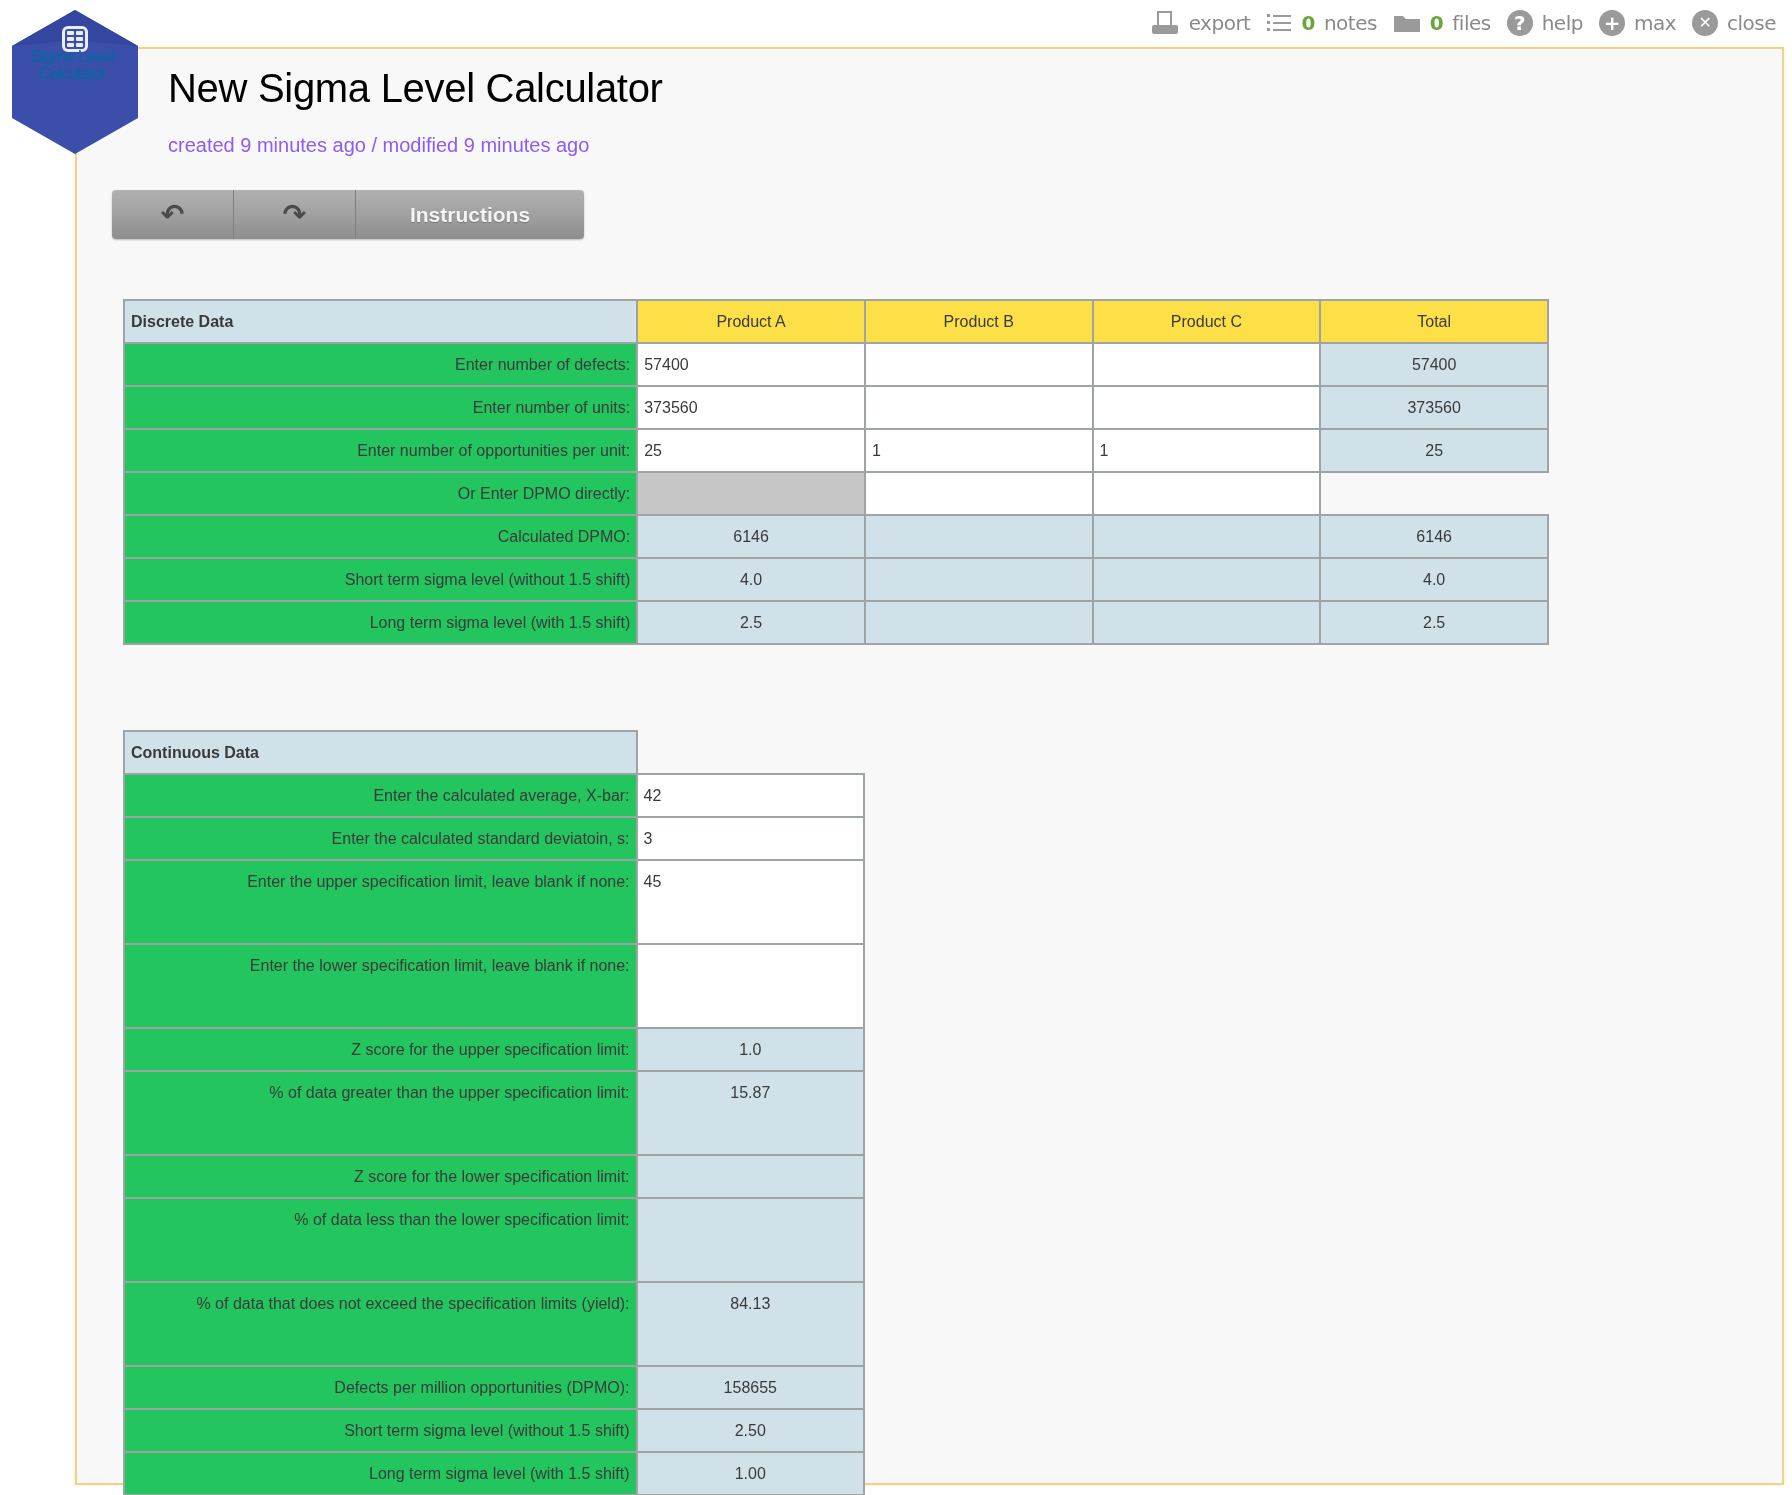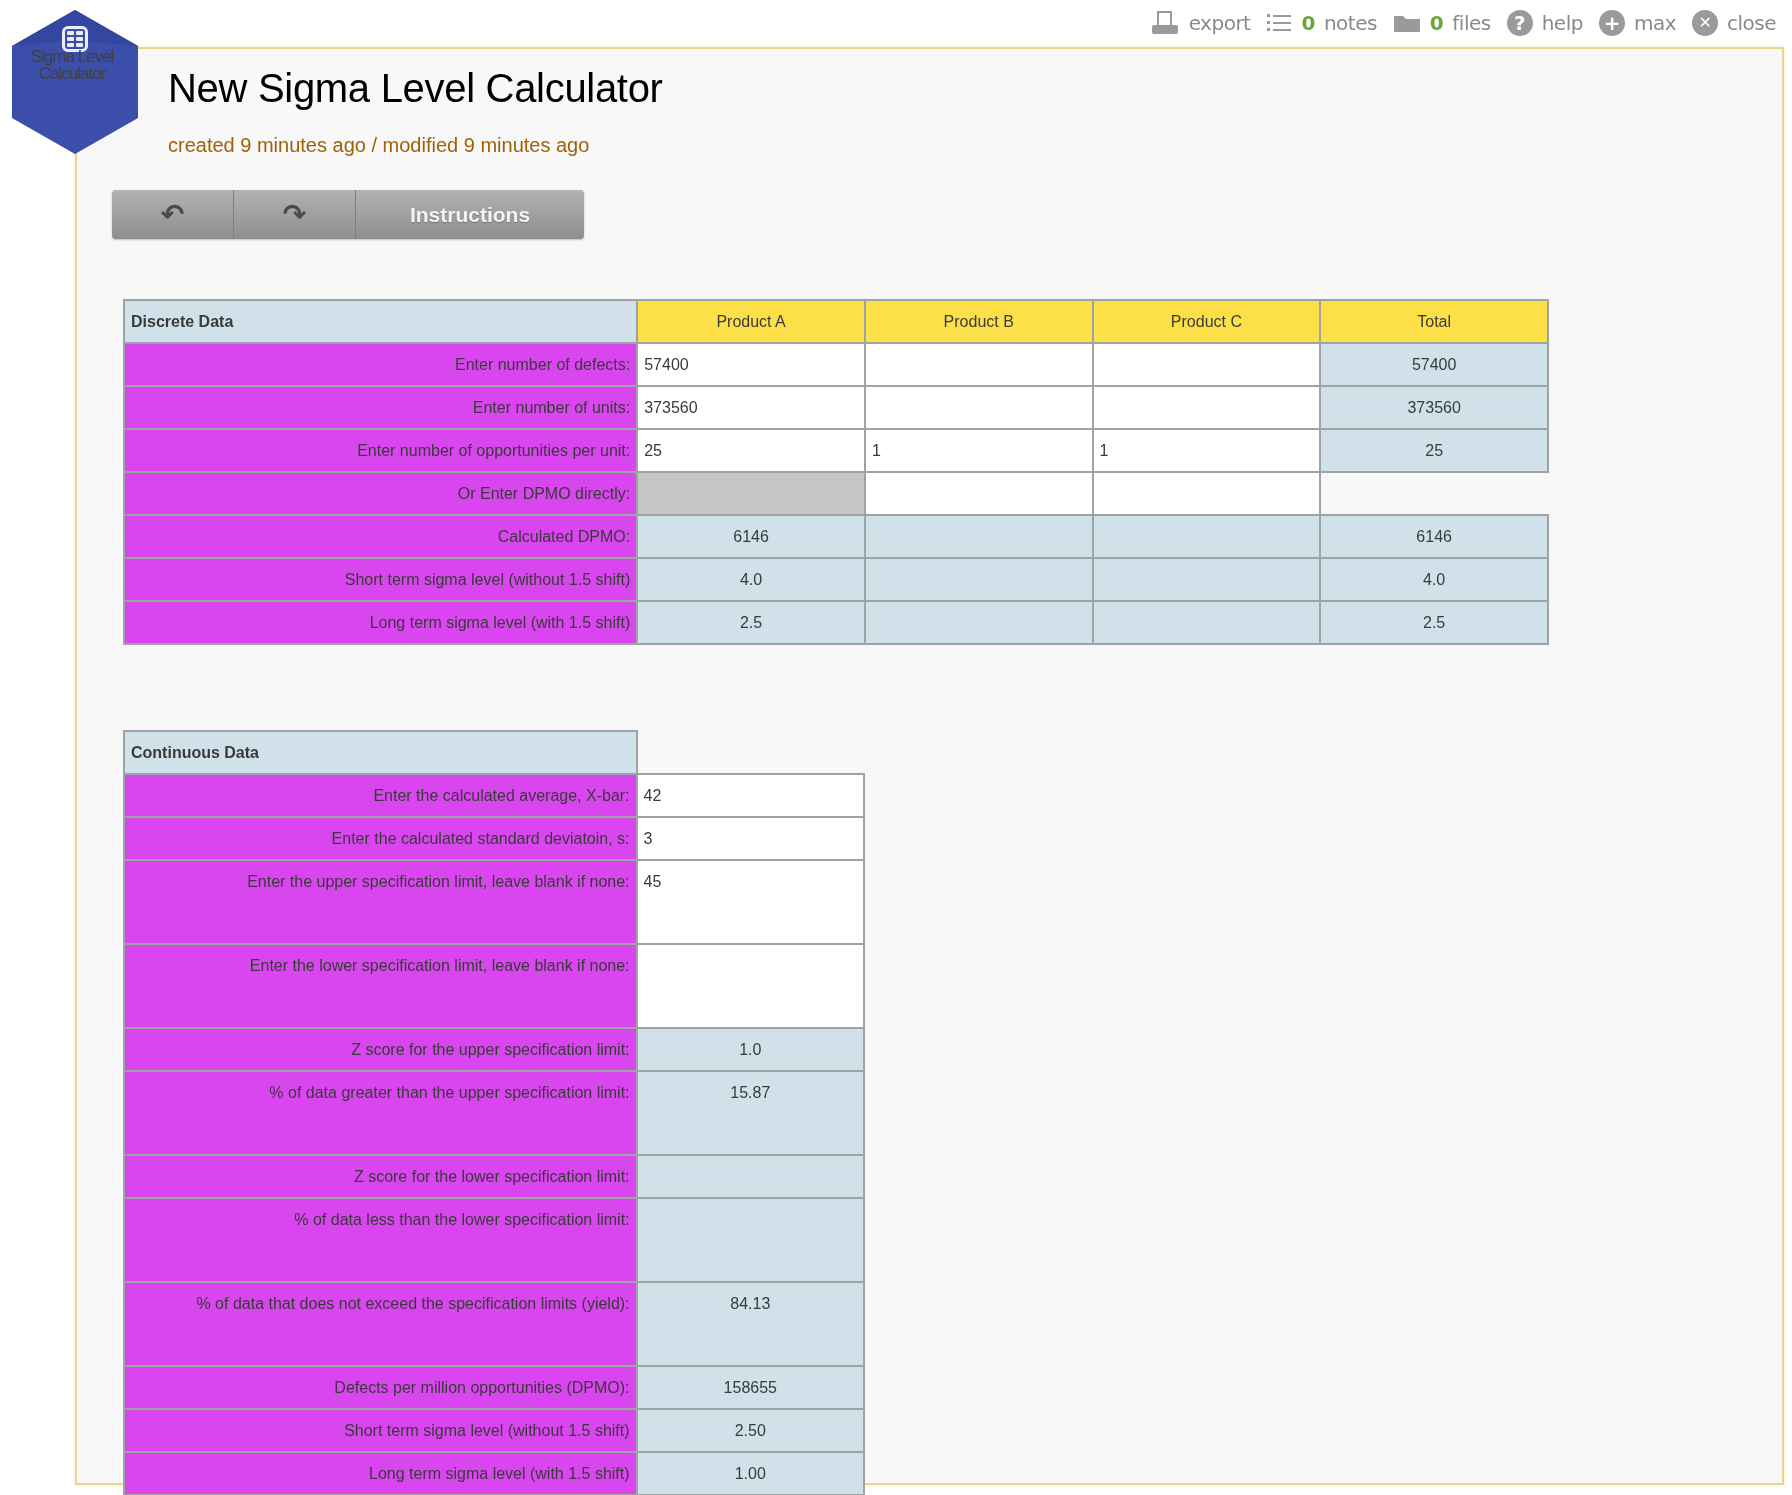--- a/index.html
+++ b/index.html
@@ -12,38 +12,38 @@
   .topbar .count { color: #6aa63a; font-weight: bold; }
   .topbar .ico { display: inline-flex; align-items: center; justify-content: center; }
   .circ { width: 26px; height: 26px; border-radius: 50%; background: #9a9a9a; color: #fff; font-weight: bold; font-size: 20px; line-height: 26px; text-align: center; }
 
   
   .panel { position: absolute; left: 75px; top: 47px; width: 1709px; height: 1438px; background: #f8f8f8; border: 2px solid #ecd48e; box-shadow: 0 0 3px #f3e7b8; }
 
   
   .hex { position: absolute; left: 12px; top: 10px; width: 126px; height: 144px; z-index: 5; }
   .hex svg { position: absolute; left: 0; top: 0; }
-  .hex .hex-label { position: absolute; top: 38px; left: 0; width: 120px; text-align: center; color: #404040; font-size: 17px; line-height: 17px; letter-spacing: -1px; font-family: "Liberation Sans", sans-serif; }
+  .hex .hex-label { position: absolute; top: 38px; left: 0; width: 120px; text-align: center; color: #0369a1; font-size: 17px; line-height: 17px; letter-spacing: -1px; font-family: "Liberation Sans", sans-serif; }
   .hex .grid-icon { position: absolute; left: 50px; top: 16px; width: 26px; height: 26px; border: 3px solid #e9edf9; border-radius: 6px; background: #3a4eaa; display: grid; grid-template-columns: 1fr 1fr; grid-template-rows: 1fr 1fr 1fr; gap: 2px; padding: 2px; }
   .hex .grid-icon span { background: #e9edf9; border-radius: 1px; }
 
   .title { position: absolute; left: 168px; top: 66px; font-size: 40px; color: #000000; font-family: "Liberation Sans", sans-serif; font-weight: normal; letter-spacing: -0.3px; }
-  .meta { position: absolute; left: 168px; top: 134px; font-size: 20px; color: #a16207; font-family: "Liberation Sans", sans-serif; }
+  .meta { position: absolute; left: 168px; top: 134px; font-size: 20px; color: #8b5cf6; font-family: "Liberation Sans", sans-serif; }
 
   
   .toolbar { position: absolute; left: 112px; top: 190px; width: 472px; height: 49px; border-radius: 4px; background: linear-gradient(#b2b2b2, #8e8e8e); display: flex; box-shadow: 0 1px 2px rgba(0,0,0,0.25); }
   .toolbar .tb { height: 100%; display: flex; align-items: center; justify-content: center; color: #4a4a4a; cursor: pointer; border-right: 1px solid #7e7e7e; }
   .toolbar .tb:last-child { border-right: none; }
   .toolbar .tb.undo, .toolbar .tb.redo { width: 122px; font-size: 28px; font-weight: bold; }
   .toolbar .tb.instr { flex: 1; color: #f4f4f4; font-size: 21px; font-weight: bold; font-family: "Liberation Sans", sans-serif; text-shadow: 0 1px 1px rgba(0,0,0,0.25); }
 
   
   table { position: absolute; border-collapse: collapse; font-family: "Liberation Sans", sans-serif; font-size: 16px; color: #3a3a3a; }
   td, th { border: 2px solid #9ea3a6; padding: 0 6px; height: 43px; font-weight: normal; }
-  .lbl { background: #d946ef; text-align: right; width: 514px; padding-left: 8px; }
+  .lbl { background: #22c55e; text-align: right; width: 514px; padding-left: 8px; }
   .hdr { background: #fde047; text-align: center; }
   .hdr-left { background: #d0e1ea; text-align: left; font-weight: bold; }
   .inp { background: #ffffff; text-align: left; width: 228px; }
   .inp.disabled { background: #c6c6c6; }
   .calc { background: #d0e1ea; text-align: center; width: 228px; }
   .blank { background: transparent; border: none; }
   .blank-top { border-bottom: 2px solid #9ea3a6; }
   .tall td { height: 84px; vertical-align: top; padding-top: 7px; line-height: 28px; }
 
   #discrete { left: 123px; top: 299px; width: 1426px; }

